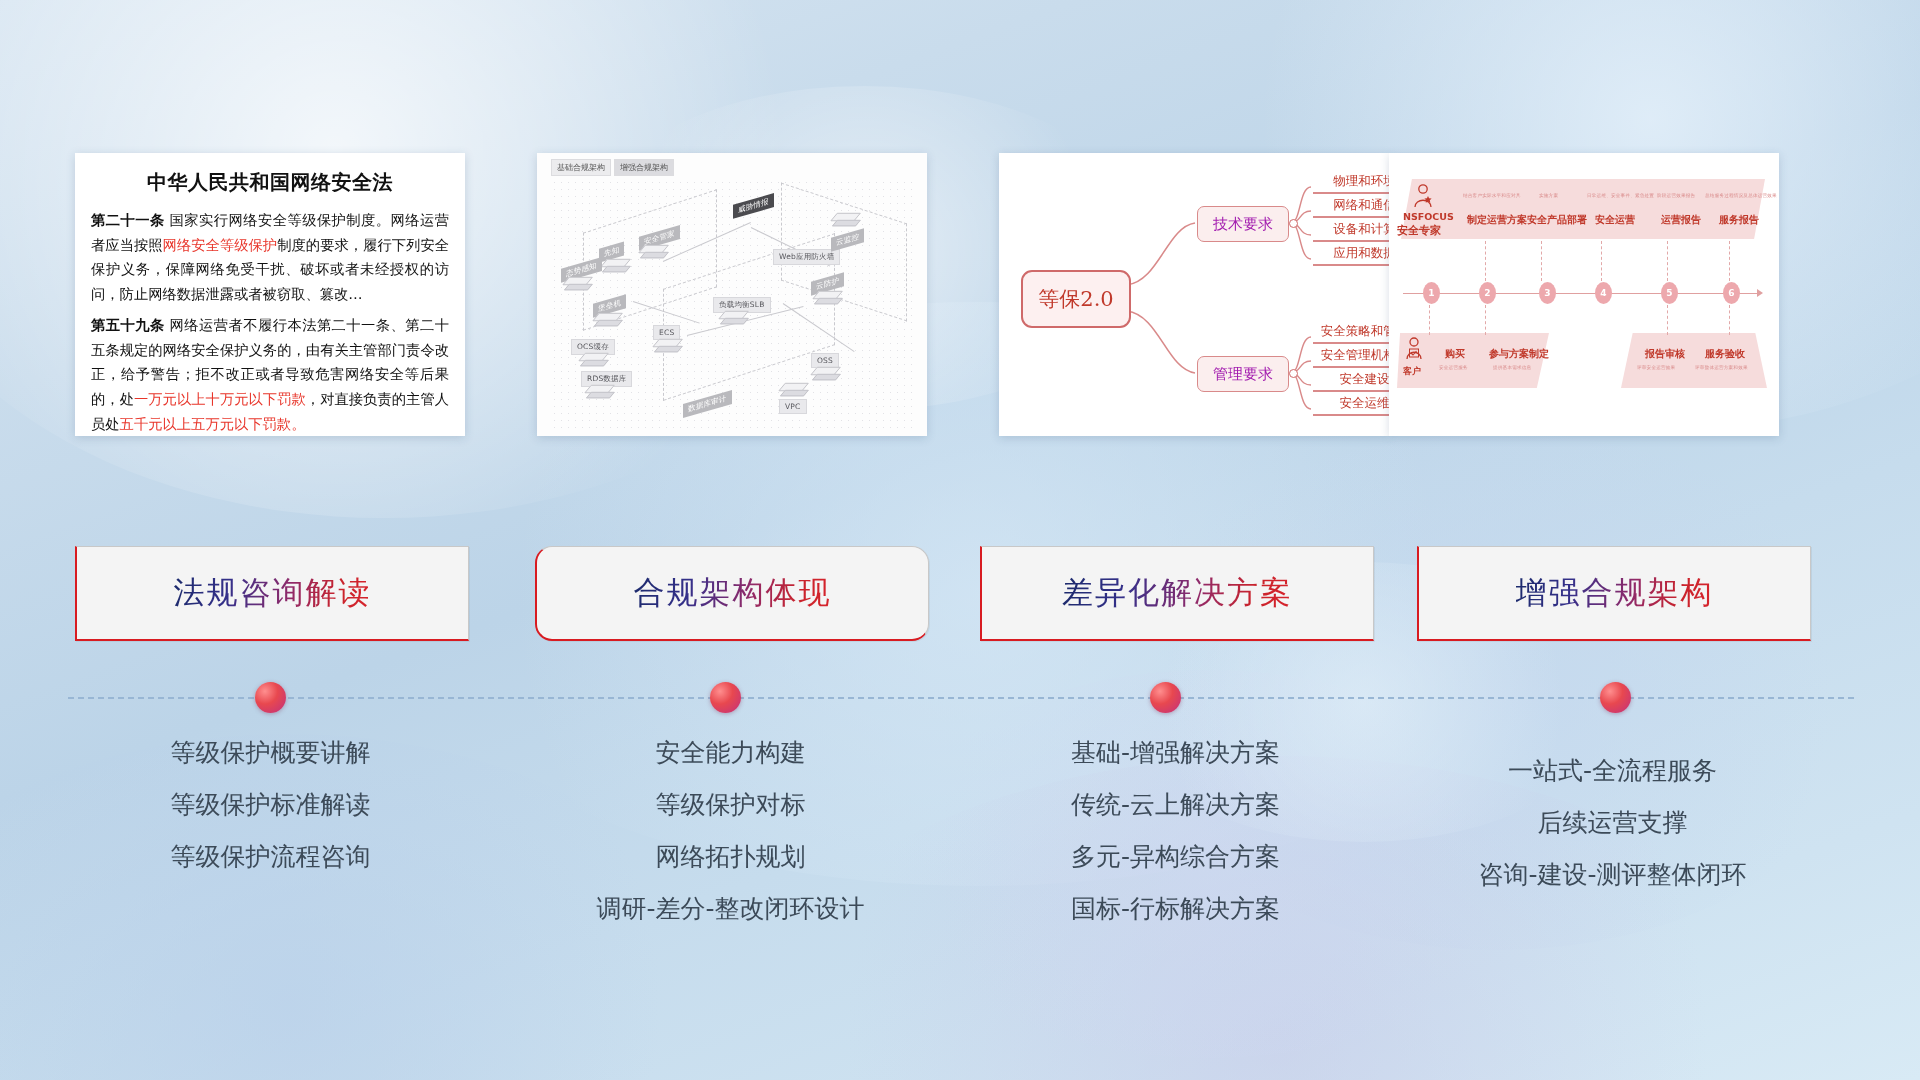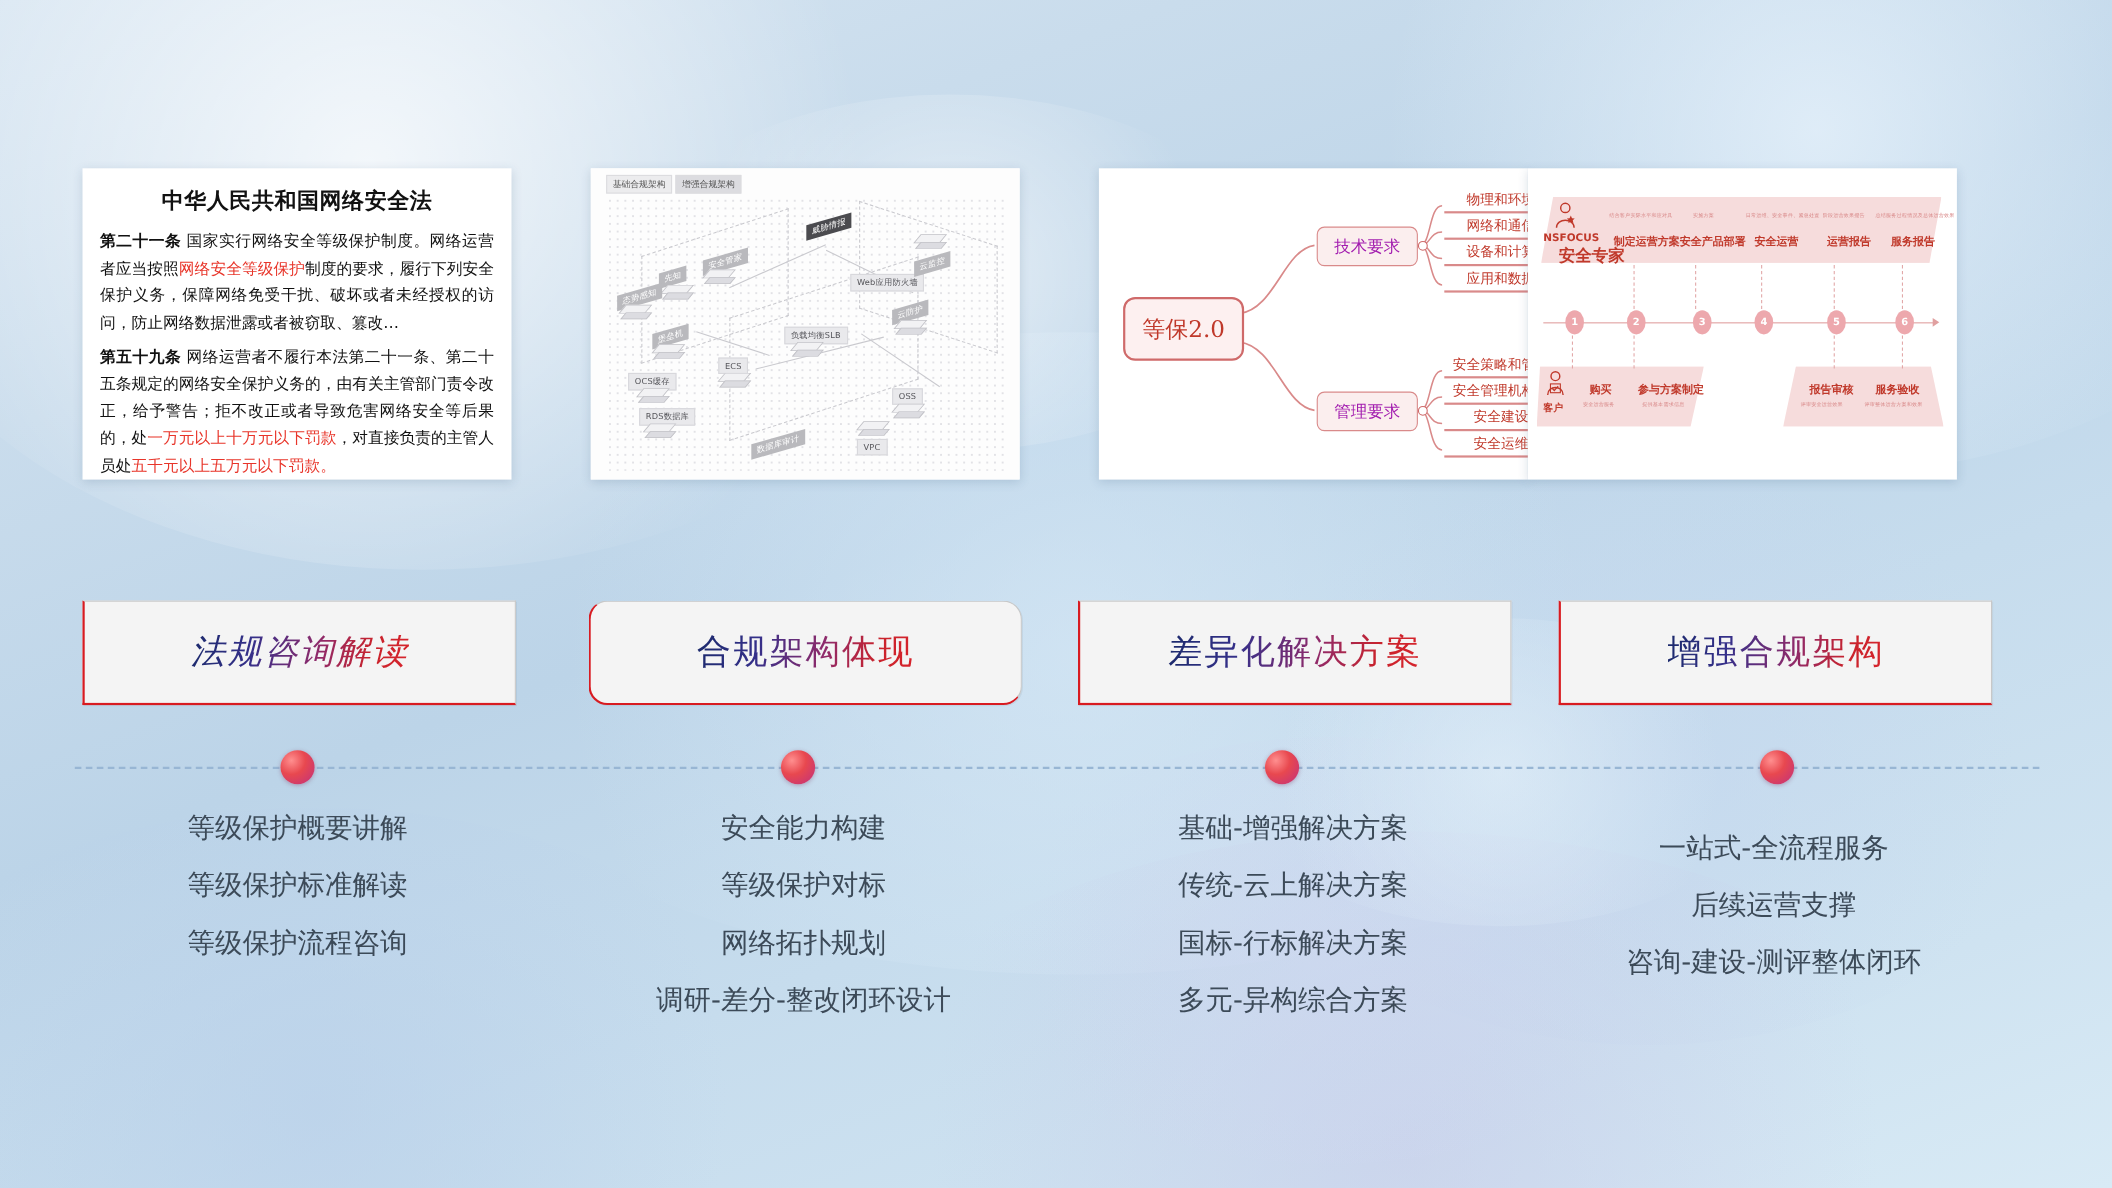--- a/index.html
+++ b/index.html
@@ -283,21 +283,21 @@
     <div class="ns-band top"></div>
     <div class="ns-band bl"></div>
     <div class="ns-band br"></div>
 
     <svg class="ns-person" width="24" height="26" viewBox="0 0 24 26" style="left:22px;top:30px;">
       <circle cx="12" cy="6" r="4.2" fill="none" stroke="#c0392b" stroke-width="1.3"></circle>
       <path d="M4 24 C4 15,20 15,20 24" fill="none" stroke="#c0392b" stroke-width="1.3"></path>
       <path d="M17 13 l1.1 2.3 2.5.3-1.8 1.7.5 2.5-2.3-1.2-2.3 1.2.5-2.5-1.8-1.7 2.5-.3z" fill="#c0392b"></path>
     </svg>
     <div class="ns-big" style="left:14px;top:58px;font-size:9.5px;">NSFOCUS</div>
-    <div class="ns-big" style="left:28px;top:70px;font-size:15px;">安全专家</div>
+    <div class="ns-big" style="left:8px;top:70px;font-size:11px;">安全专家</div>
 
     <div class="ns-small" style="left:74px;top:40px;">结合客户实际水平和应对具</div>
     <div class="ns-big" style="left:78px;top:60px;">制定运营方案</div>
 
     <div class="ns-small" style="left:150px;top:40px;">实施方案</div>
     <div class="ns-big" style="left:138px;top:60px;">安全产品部署</div>
 
     <div class="ns-small" style="left:198px;top:40px;">日常运维、安全事件、紧急处置</div>
     <div class="ns-big" style="left:206px;top:60px;">安全运营</div>
 
@@ -341,21 +341,21 @@
     <div class="ns-small" style="left:104px;top:212px;">提供基本需求信息</div>
 
     <div class="ns-big" style="left:256px;top:194px;">报告审核</div>
     <div class="ns-small" style="left:248px;top:212px;">评审安全运营效果</div>
 
     <div class="ns-big" style="left:316px;top:194px;">服务验收</div>
     <div class="ns-small" style="left:306px;top:212px;">评审整体运营方案和效果</div>
   </div>
 </div>
 
-<div class="head" style="left:75px;width:391px;font-style:italic;">
+<div class="head" style="left:75px;width:391px;">
   <span class="head-txt">法规咨询解读</span>
 </div>
 <div class="head" style="left:535px;width:391px;border-radius:17px;">
   <span class="head-txt">合规架构体现</span>
 </div>
 <div class="head" style="left:980px;width:391px;">
   <span class="head-txt">差异化解决方案</span>
 </div>
 <div class="head" style="left:1417px;width:391px;">
   <span class="head-txt">增强合规架构</span>
@@ -374,20 +374,20 @@
 </div>
 <div class="list" style="left:535px;width:391px;">
   <div class="item">安全能力构建</div>
   <div class="item">等级保护对标</div>
   <div class="item">网络拓扑规划</div>
   <div class="item">调研-差分-整改闭环设计</div>
 </div>
 <div class="list" style="left:980px;width:391px;">
   <div class="item">基础-增强解决方案</div>
   <div class="item">传统-云上解决方案</div>
+  <div class="item">多元-异构综合方案</div>
   <div class="item">国标-行标解决方案</div>
-  <div class="item">多元-异构综合方案</div>
 </div>
 <div class="list" style="left:1417px;width:391px;top:758px;">
   <div class="item">一站式-全流程服务</div>
   <div class="item">后续运营支撑</div>
   <div class="item">咨询-建设-测评整体闭环</div>
 </div>
 
 </body></html>

